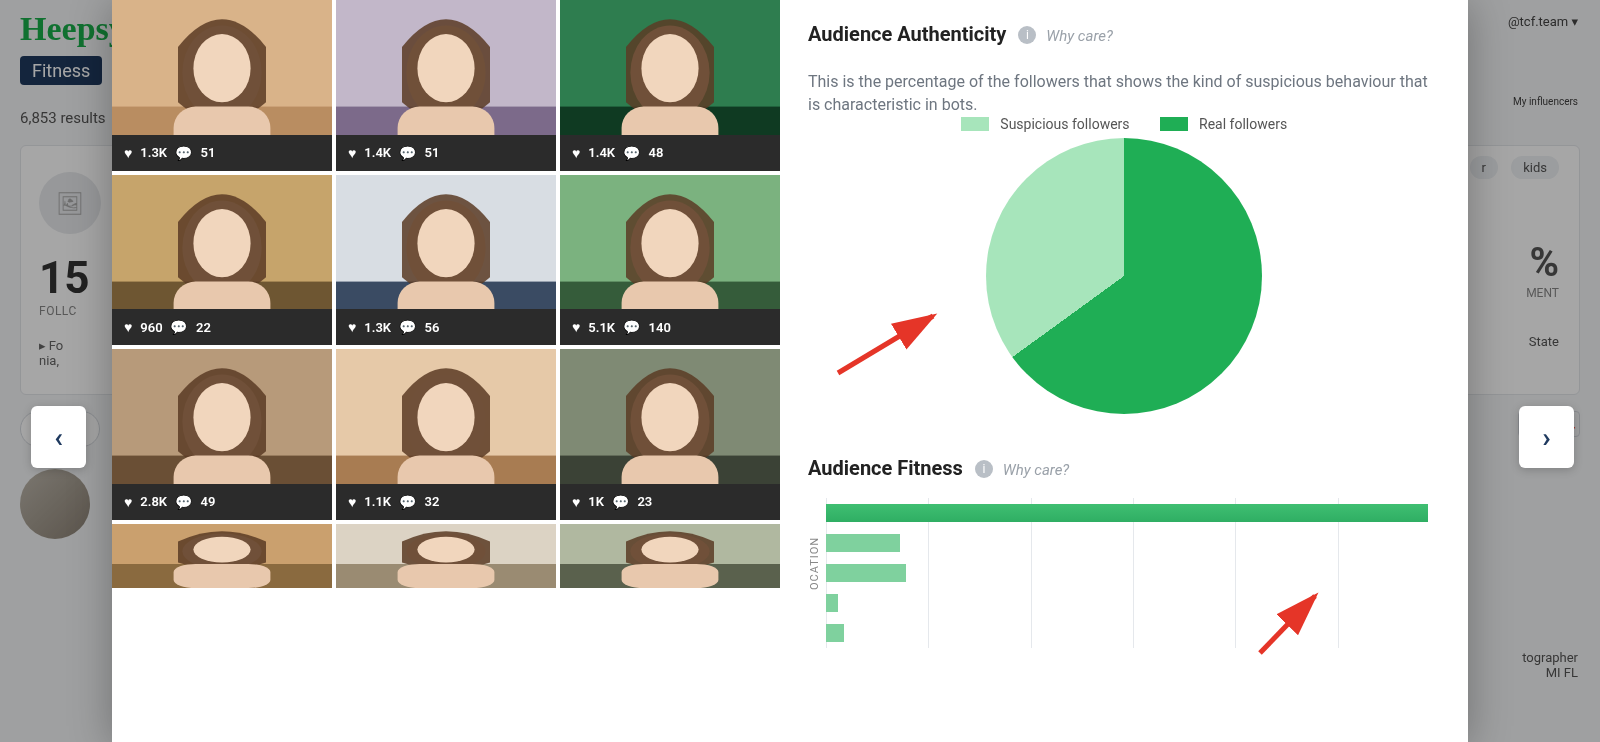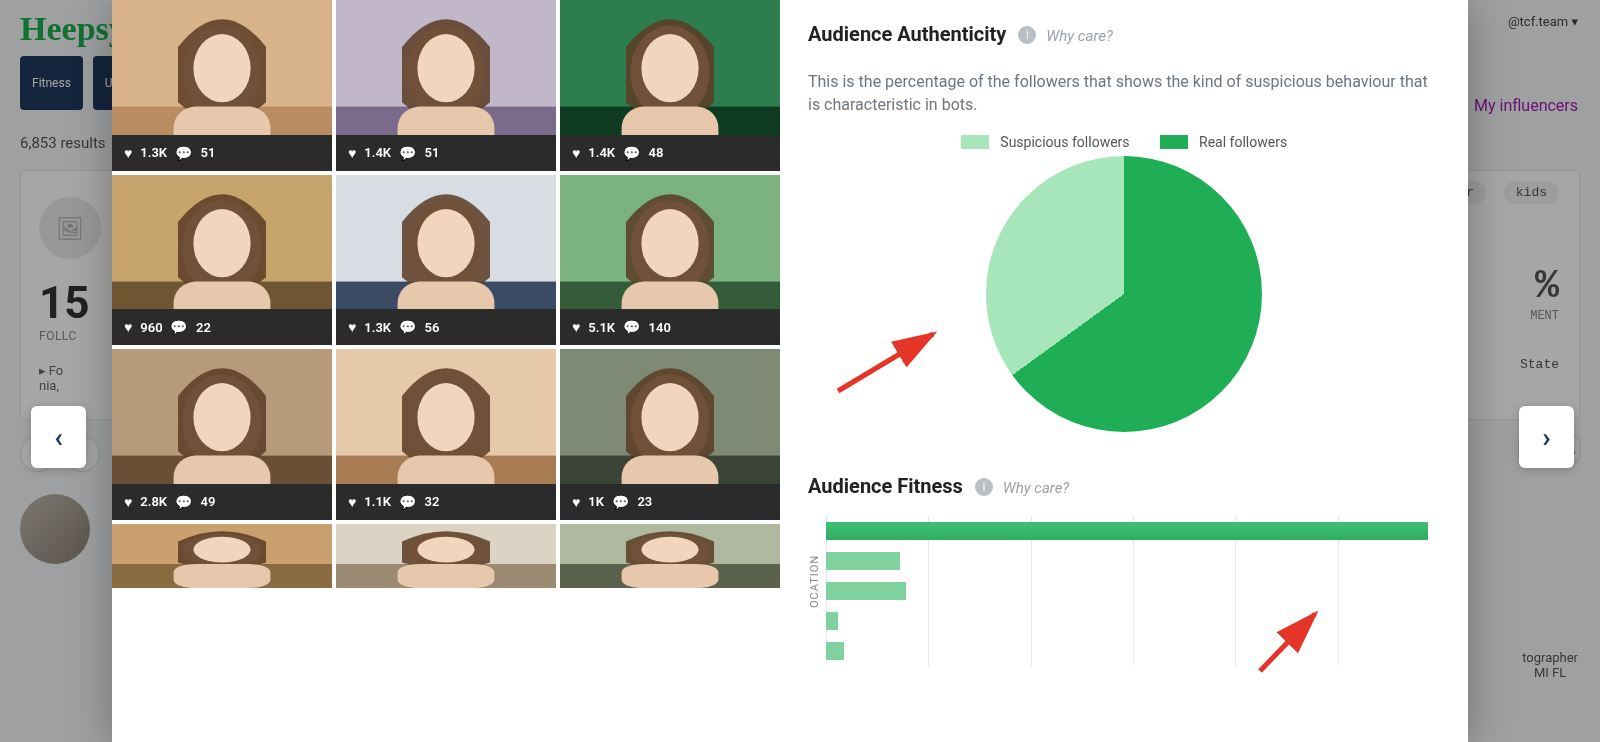--- a/index.html
+++ b/index.html
@@ -1,27 +1,27 @@
 <!DOCTYPE html>
 <html><head>
 <meta charset="utf-8">
 <style>
 * { box-sizing: border-box; margin: 0; padding: 0; }
 body { font-family: -apple-system, BlinkMacSystemFont, "Segoe UI", Roboto, sans-serif; background:#f5f6f7; width:1600px; height:742px; overflow:hidden; position:relative;}
 .backdrop { position:absolute; inset:0; background:rgba(0,0,0,0.35); }
 .bg-app { position:absolute; inset:0; padding: 10px 20px; color:#333; }
 .logo { font-family: cursive; font-weight:bold; font-size:34px; color:#1aae4a; }
 .tags { margin-top: 8px; }
-.tags span { display:inline-block; background:#1f3a5f; color:#fff; border-radius:4px; padding:20px 12px; font-size:12px; margin-right:6px;}
+.tags span { display:inline-block; background:#1f3a5f; color:#fff; border-radius:4px; padding:4px 12px; font-size:18px; margin-right:6px;}
 .results { margin-top:24px; font-size:15px; color:#555; }
 .card-bg { margin-top:18px; background:#fff; border:1px solid #e3e6ea; border-radius:6px; padding:26px 18px; position:relative; }
 .card-bg .avatar-ph { width:62px; height:62px; background:#e8eaed; border-radius:50%; display:flex; align-items:center; justify-content:center; color:#aaa; font-size:22px;}
 .card-bg .big { font-size:44px; font-weight:700; margin-top:18px;}
 .card-bg .lbl { font-size:12px; color:#888; letter-spacing:0.5px;}
-.right-meta { position:absolute; right:20px; top:10px; text-align:right; font-size:13px; color:#555;font-family:Liberation Mono, monospace;}
+.right-meta { position:absolute; right:20px; top:10px; text-align:right; font-size:13px; color:#555;}
 .right-meta .tag-chip { display:inline-block; background:#eef1f4; border-radius:14px; padding:4px 12px; margin-left:10px;}
 .right-meta .pct { font-size:40px; font-weight:700; margin-top:60px;}
 .right-meta .lbl2 { font-size:12px; color:#888;}
 .pager-mini { display:flex; gap:8px; margin-top:16px;}
 .pager-mini .btn-c { width:36px; height:36px; border:1px solid #d4d8de; border-radius:50%; display:flex; align-items:center; justify-content:center; color:#2a4d8f; font-size:16px; background:#fff;}
 .pager-mini .right-ico { margin-left:auto; display:flex; gap:10px;}
 .pager-mini .right-ico span{ width:26px; height:26px; border:1px solid #d4d8de; border-radius:4px; display:flex; align-items:center; justify-content:center; color:#6b7785;}
 .avatar2 { width:70px; height:70px; border-radius:50%; background:linear-gradient(135deg,#bdb7ac,#8c8275); margin-top:22px;}
 .modal { position:absolute; top:0; left:112px; width:1356px; height:742px; background:#fff; display:flex; box-shadow:0 4px 40px rgba(0,0,0,0.3);}
 .left-pane { width:668px; height:100%; overflow:hidden; padding:0; }
@@ -29,21 +29,21 @@
 .tile { position:relative; width:100%; aspect-ratio:1.29/1; background:#cbb89f; overflow:hidden;}
 .tile svg { width:100%; height:100%; display:block; }
 .tile .bar { position:absolute; left:0; right:0; bottom:0; height:36px; background:#2b2b2b; color:#fff; display:flex; align-items:center; padding:0 12px; font-size:13px; font-weight:600; gap:8px;}
 .tile .bar .ico { font-size:14px; }
 .tile[data-partial="true"] { aspect-ratio:auto; height:64px;}
 .right-pane { flex:1; padding:22px 28px 0 28px; overflow:hidden;}
 .section-title { font-size:20px; font-weight:700; color:#222; display:inline-block;}
 .info-badge { display:inline-flex; align-items:center; justify-content:center; width:18px; height:18px; border-radius:50%; background:#b9bfc6; color:#fff; font-size:12px; margin-left:8px; font-style:normal; vertical-align:2px;}
 .why { font-style:italic; color:#9aa1a9; margin-left:6px; font-size:15px;}
 .desc { color:#6e7680; font-size:16px; margin-top:24px; line-height:1.45;}
-.legend { display:flex; justify-content:center; gap:30px; margin-top:18px; font-size:14px; color:#555;}
+.legend { display:flex; justify-content:center; gap:30px; font-size:14px; color:#555;}
 .legend .sw { width:28px; height:14px; display:inline-block; margin-right:8px; vertical-align:-2px;}
 .pie-wrap { display:flex; justify-content:center; margin-top:6px; position:relative;}
 .pie { width:276px; height:276px; border-radius:50%; }
 .arrow { position:absolute; pointer-events:none;}
 .arrow svg { overflow:visible;}
 .sec2 { margin-top:42px;}
 .bars-wrap { display:flex; margin-top:18px; }
 .y-axis-label { writing-mode:vertical-rl; transform:rotate(180deg); font-size:11px; color:#888; letter-spacing:1px; text-align:center; width:18px; padding-top:20px;}
 .bars-labels { width:94px; text-align:right; font-size:13px; color:#333;}
 .bars-labels div { height:30px; line-height:30px; padding-right:8px;}
@@ -95,22 +95,22 @@
       <span>🔖</span>
     </div>
   </div>
 
   <div class="avatar2"></div>
 
   <div style="position:absolute; right:22px; top:14px; font-size:13px; color:#444;">
     <span>@tcf.team</span>
     <span>▾</span>
   </div>
-  <div style="position:absolute; right:22px; top:96px; font-size:16px; color:#a21caf;">My influencers</div>
-  <div style="position:absolute; right:22px; top:650px; font-size:13px; color:#555; text-align:center;">
+  <div style="position:absolute; right:22px; top:96px; font-size:10px; color:#404040;">My influencers</div>
+  <div style="position:absolute; right:22px; top:650px; font-size:13px; color:#555; text-align:right;">
     <div>tographer</div>
     <div>MI    FL</div>
   </div>
 </div>
 
 <div class="backdrop"></div>
 
 <div class="modal">
 
   <div class="left-pane">

